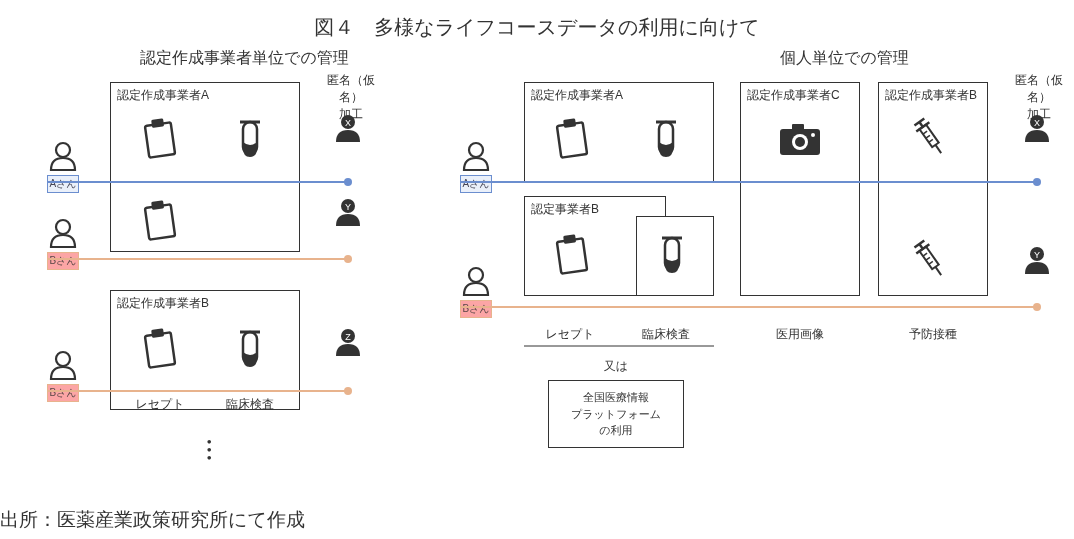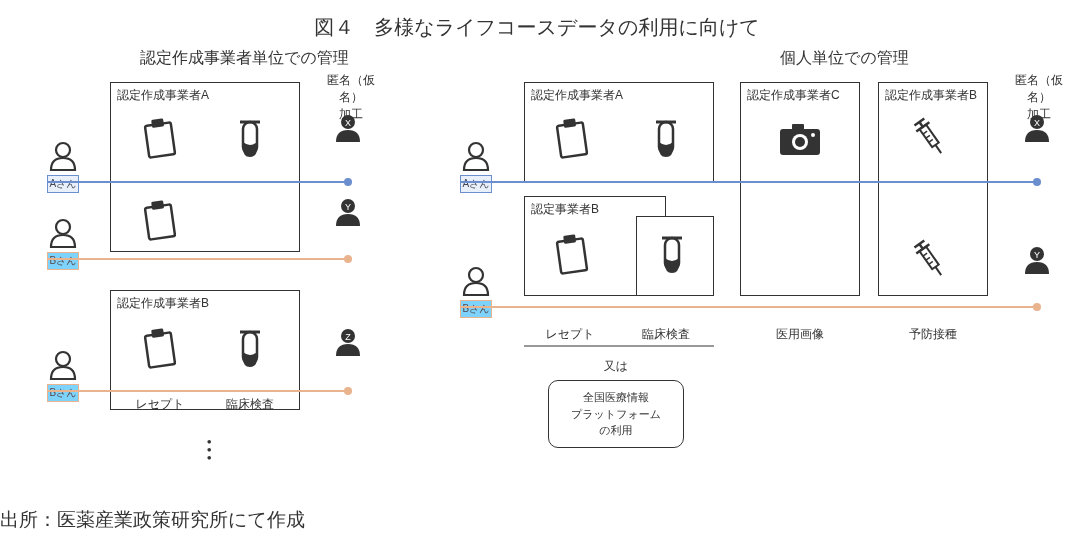--- a/index.html
+++ b/index.html
@@ -12,21 +12,21 @@
     color: #333;
     background: #fff;
     position: relative;
   }
   .title { position:absolute; top:14px; left:0; right:0; text-align:center; font-size:20px; }
   .subtitle { position:absolute; font-size:16px; font-family:"Yu Gothic","Hiragino Kaku Gothic Pro","MS PGothic",sans-serif; }
   .smalllabel { position:absolute; font-size:12px; font-family:"Yu Gothic","Hiragino Kaku Gothic Pro","MS PGothic",sans-serif; text-align:center; }
   .boxlabel { font-size:12px; font-family:"Yu Gothic","Hiragino Kaku Gothic Pro","MS PGothic",sans-serif; }
   .person-badge { position:absolute; width:32px; text-align:center; font-size:10px; padding:1px 0; border-radius:0; font-family:"Yu Gothic",sans-serif;}
   .badge-a { border:1px solid #6b8ecf; background:#eaf0fa; color:#445;}
-  .badge-b { border:1px solid #e8b38d; background:#7dd3fc; color:#544;}
+  .badge-b { border:1px solid #e8b38d; background:#fca5a5; color:#544;}
   .box { position:absolute; border:1px solid #333; }
   .platformbox { position:absolute; border:1px solid #333; font-size:11px; font-family:"Yu Gothic",sans-serif; text-align:center; padding:8px 6px; line-height:1.5; }
   .source { position:absolute; left:0; bottom:6px; font-size:19px; }
   .dots { position:absolute; font-size:18px; line-height:8px; font-weight:bold;}
   svg.canvas { position:absolute; left:0; top:0; }
   .sans { font-family:"Yu Gothic","Hiragino Kaku Gothic Pro","MS PGothic",sans-serif; }
 </style>
 </head>
 <body>
 
@@ -70,21 +70,21 @@
   <div class="boxlabel" style="padding:4px 6px;">認定作成事業者B</div>
 </div>
 
 <div class="smalllabel sans" style="left:540px; top:326px; width:60px;">レセプト</div>
 <div class="smalllabel sans" style="left:636px; top:326px; width:60px;">臨床検査</div>
 <div class="smalllabel sans" style="left:770px; top:326px; width:60px;">医用画像</div>
 <div class="smalllabel sans" style="left:898px; top:326px; width:70px;">予防接種</div>
 
 <div class="smalllabel sans" style="left:596px; top:358px; width:40px;">又は</div>
 
-<div class="platformbox" style="left:548px; top:380px; width:136px; white-space:pre-line;border-radius:10px;">全国医療情報
+<div class="platformbox" style="left:548px; top:380px; width:136px; white-space:pre-line;">全国医療情報
 プラットフォーム
 の利用</div>
 
 <div class="person-badge badge-a" style="left:460px; top:175px;">Aさん</div>
 <div class="person-badge badge-b" style="left:460px; top:300px;">Bさん</div>
 
 <div class="source">出所：医薬産業政策研究所にて作成</div>
 
 <svg class="canvas" width="1074" height="539">
   <defs>

